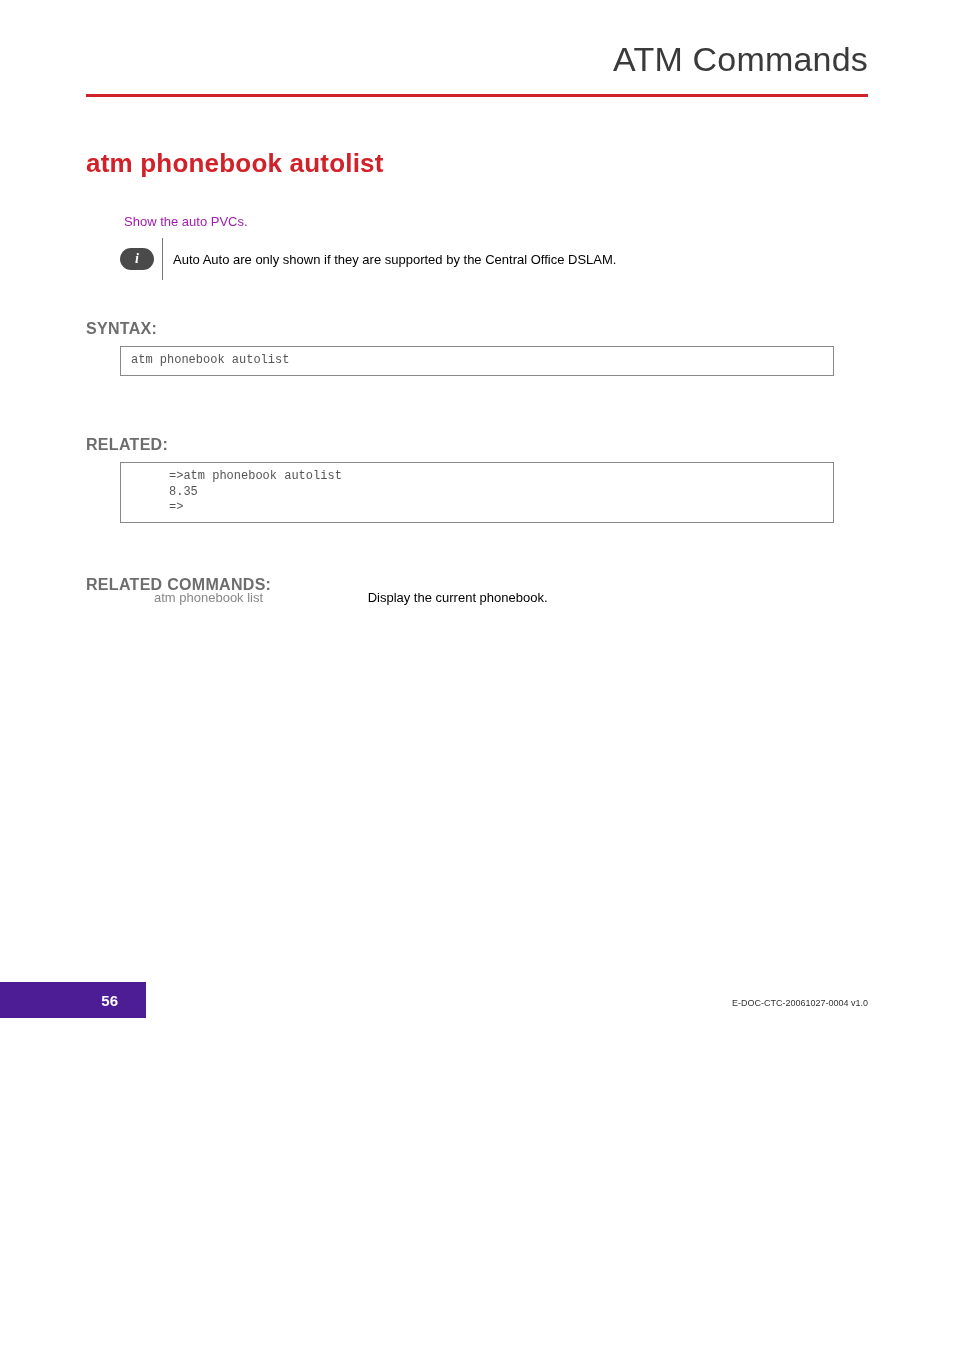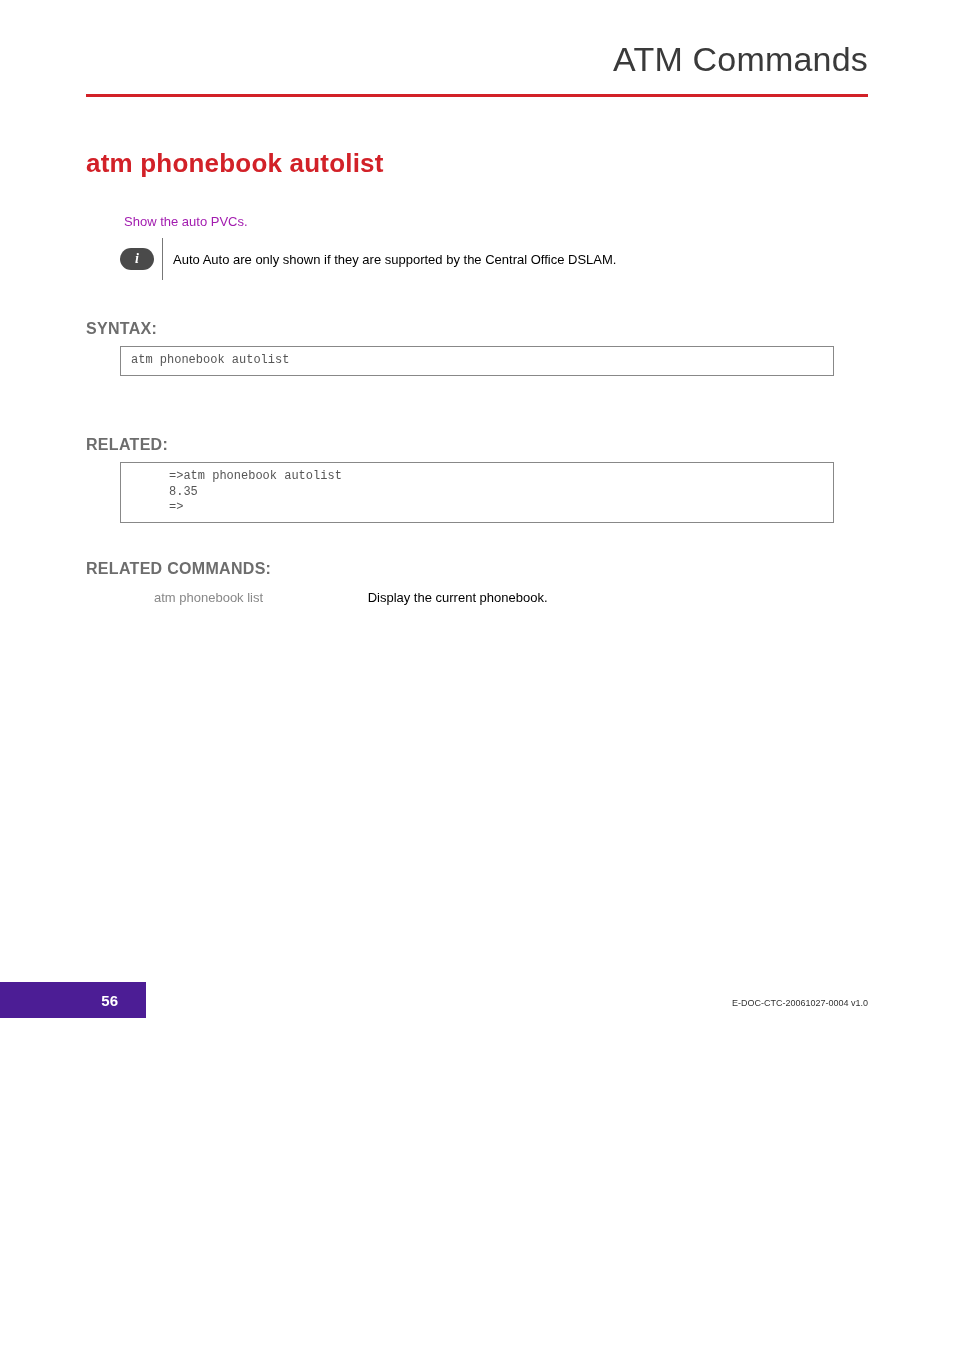--- a/index.html
+++ b/index.html
@@ -79,21 +79,21 @@
   .section-label {
     position: absolute;
     left: 86px;
     font-size: 16px;
     font-weight: 700;
     color: #6d6d6d;
     letter-spacing: 0.3px;
   }
   .syntax-label { top: 320px; }
   .example-label { top: 436px; }
-  .related-label { top: 560px; }
+  .related-label { top: 576px; }
 
   .code-box {
     position: absolute;
     left: 120px;
     right: 120px;
     border: 1px solid #888;
     padding: 6px 10px;
     font-family: 'Courier New', Courier, monospace;
     font-size: 12px;
     color: #555;

